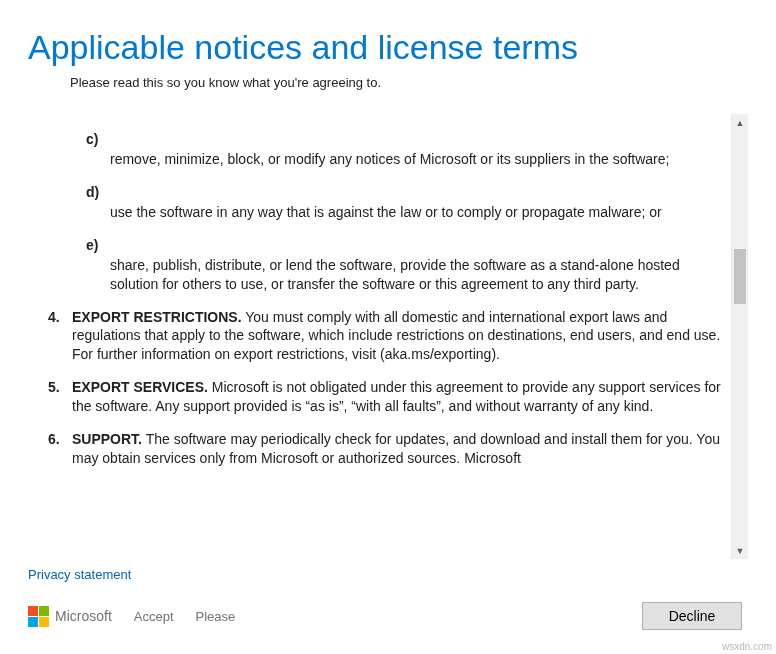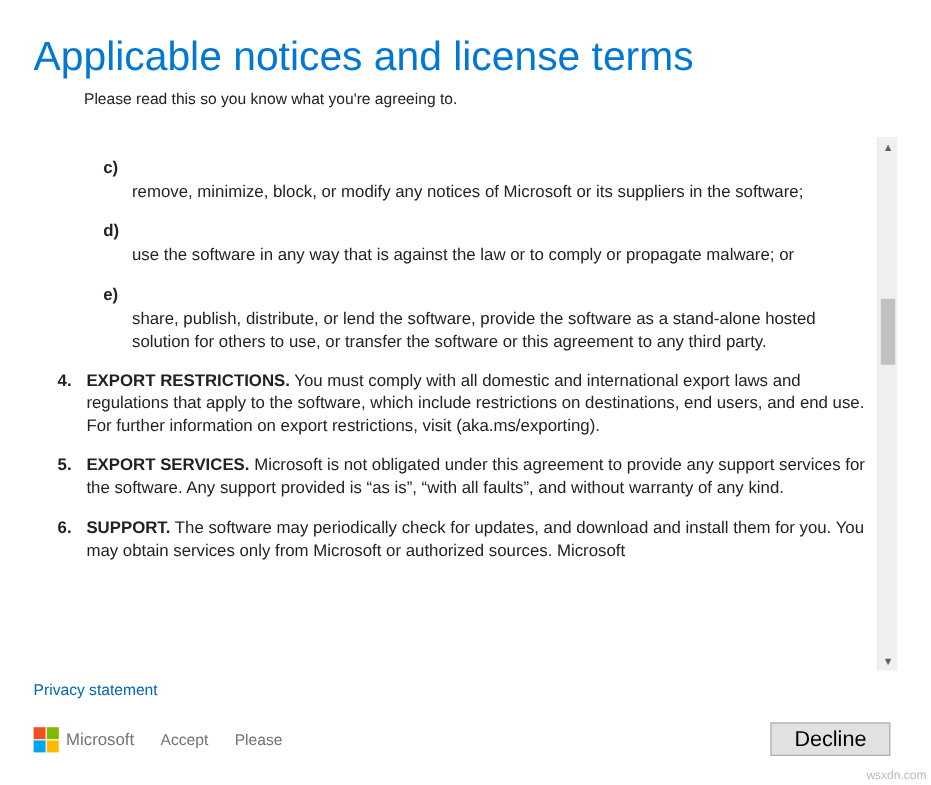--- a/index.html
+++ b/index.html
@@ -152,21 +152,21 @@
       margin-left: 22px;
       cursor: pointer;
     }
     .footer-spacer { flex: 1; }
     .btn {
       width: 100px;
       height: 28px;
       background: #e1e1e1;
       border: 1px solid #adadad;
       font-family: inherit;
-      font-size: 18px;
+      font-size: 14px;
       cursor: pointer;
     }
     .btn-wrap {
       display: inline-flex;
       padding: 3px;
     }
     .btn-wrap.highlighted {
       border: 3px solid #E3303F;
       padding: 3px;
     }

